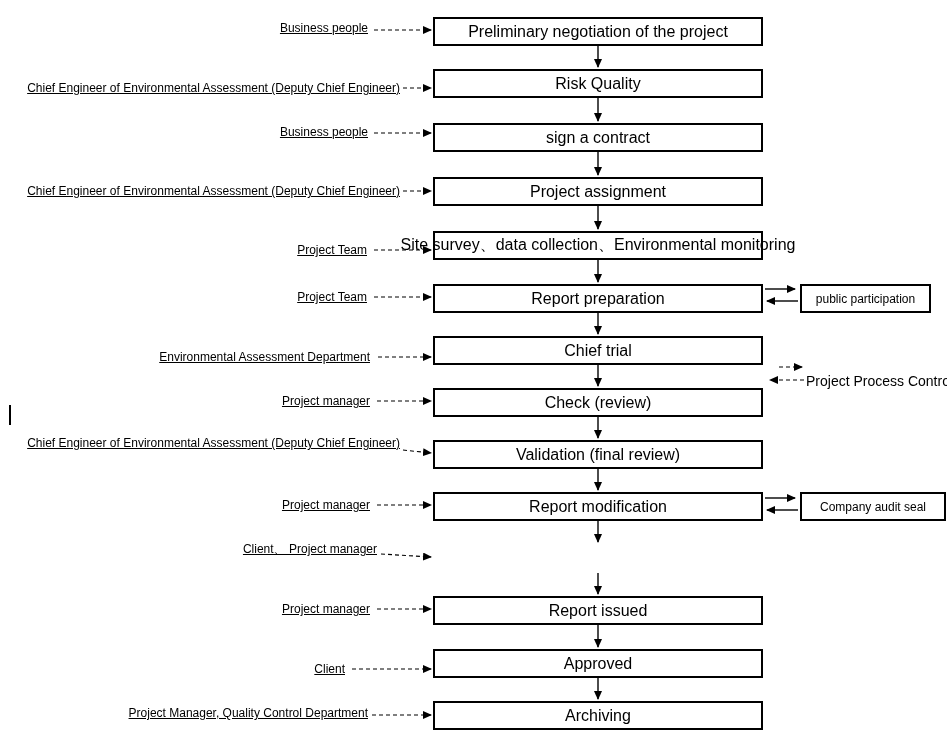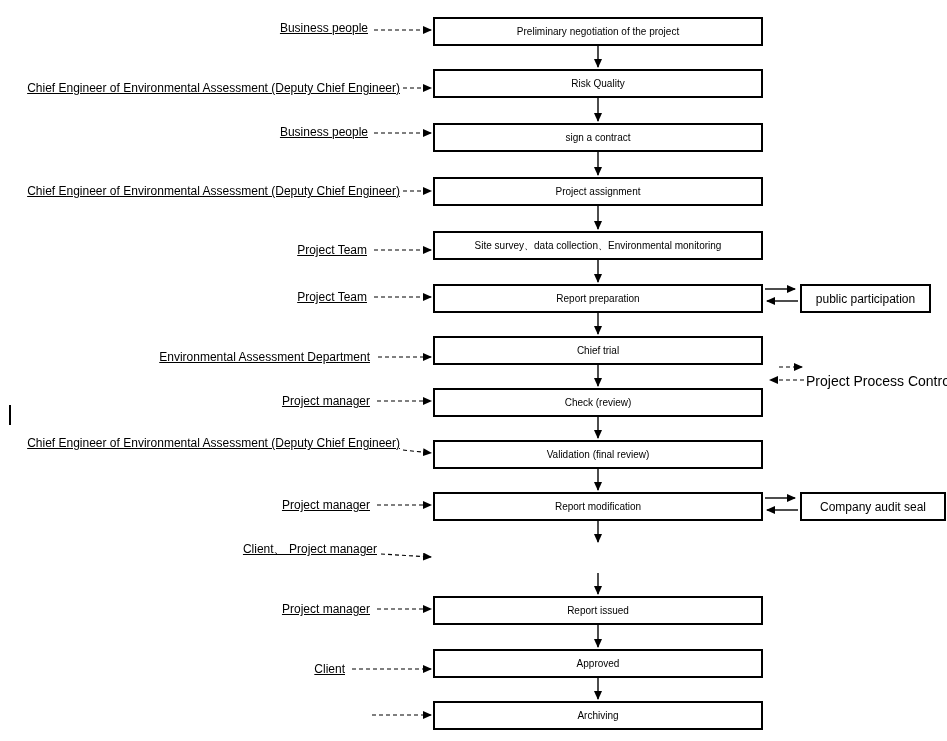--- a/index.html
+++ b/index.html
@@ -4,21 +4,21 @@
 <style>
   html,body{margin:0;padding:0;background:#ffffff;}
   .canvas{
     position:relative;width:947px;height:741px;background:#ffffff;
     font-family:"Liberation Sans",sans-serif;color:#000;overflow:hidden;
   }
   .arrow-layer{position:absolute;left:0;top:0;width:947px;height:741px;pointer-events:none;}
   .step-box{
     position:absolute;left:433px;width:330px;height:29px;box-sizing:border-box;
     border:2px solid #000;background:#fff;display:flex;align-items:center;justify-content:center;
-    font-size:10px;white-space:nowrap;
+    font-size:16px;white-space:nowrap;
   }
   .side-box{
     position:absolute;height:29px;box-sizing:border-box;border:2px solid #000;background:#fff;
     display:flex;align-items:center;justify-content:center;font-size:12px;white-space:nowrap;
   }
   .actor{
     position:absolute;height:16px;line-height:16px;font-size:12px;white-space:nowrap;
     text-align:right;
     text-decoration:underline;
   }
@@ -108,20 +108,21 @@
   <div class="actor" style="right:547px;top:183px">Chief Engineer of Environmental Assessment (Deputy Chief Engineer)</div>
   <div class="actor" style="right:580px;top:242px">Project Team</div>
   <div class="actor" style="right:580px;top:289px">Project Team</div>
   <div class="actor" style="right:577px;top:349px">Environmental Assessment Department</div>
   <div class="actor" style="right:577px;top:393px">Project manager</div>
   <div class="actor" style="right:547px;top:435px">Chief Engineer of Environmental Assessment (Deputy Chief Engineer)</div>
   <div class="actor" style="right:577px;top:497px">Project manager</div>
   <div class="actor" style="right:570px;top:541px">Client、 Project manager</div>
   <div class="actor" style="right:577px;top:601px">Project manager</div>
   <div class="actor" style="right:602px;top:661px">Client</div>
+  <div class="actor" style="right:579px;top:705px">Project Manager, Quality Control Department</div>
 
   <div class="side-box" style="left:800px;top:284px;width:131px">public participation</div>
   <div class="side-box" style="left:800px;top:492px;width:146px">Company audit seal</div>
 
   <div class="annotation" style="left:806px;top:373px">Project Process Control</div>
 
   <div class="cursor-mark"></div>
 
 </div>
 

